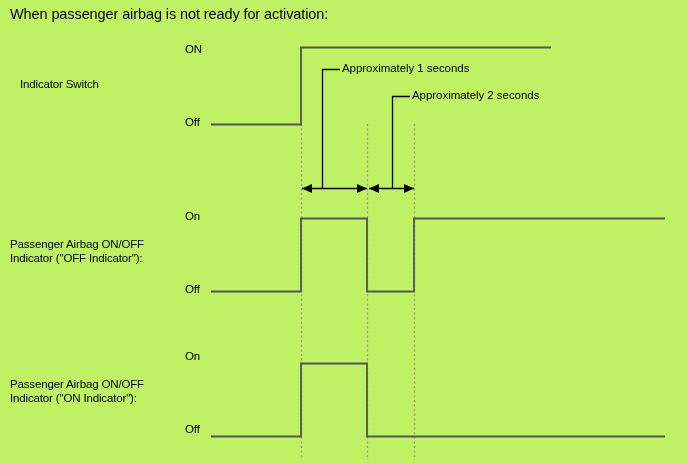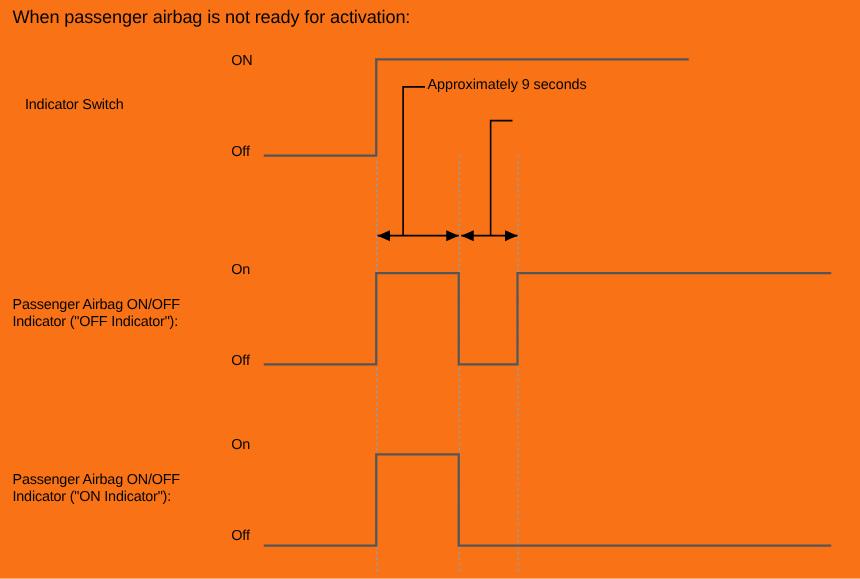--- a/index.html
+++ b/index.html
@@ -9,21 +9,21 @@
   }
   body {
     font-family: "Liberation Sans", sans-serif;
     color: #000000;
     -webkit-font-smoothing: antialiased;
   }
   #screen {
     position: relative;
     width: 688px;
     height: 463px;
-    background: #f97316;
+    background: #bef264;
     overflow: hidden;
   }
   .txt {
     position: absolute;
     white-space: pre;
     line-height: 1.18;
     color: #000000;
   }
   #heading {
     left: 10px;
@@ -82,21 +82,22 @@
 
   <div class="txt level-label" id="lvl-ign-on">ON</div>
   <div class="txt level-label" id="lvl-ign-off">Off</div>
 
   <div class="txt level-label" id="lvl-offi-on">On</div>
   <div class="txt level-label" id="lvl-offi-off">Off</div>
 
   <div class="txt level-label" id="lvl-oni-on">On</div>
   <div class="txt level-label" id="lvl-oni-off">Off</div>
 
-  <div class="txt callout-label" id="callout-4s">Approximately 9 seconds</div>
+  <div class="txt callout-label" id="callout-4s">Approximately 1 seconds</div>
+  <div class="txt callout-label" id="callout-2s">Approximately 2 seconds</div>
 
   <svg id="diagram" viewBox="0 0 688 463" width="688" height="463">
 
     <defs>
       <marker id="arrow-right" markerWidth="11" markerHeight="11" refX="10" refY="5" orient="auto" markerUnits="userSpaceOnUse">
         <path d="M0,0.6 L10,5 L0,9.4 Z" fill="#000000"></path>
       </marker>
       <marker id="arrow-left" markerWidth="11" markerHeight="11" refX="1" refY="5" orient="auto" markerUnits="userSpaceOnUse">
         <path d="M11,0.6 L1,5 L11,9.4 Z" fill="#000000"></path>
       </marker>

